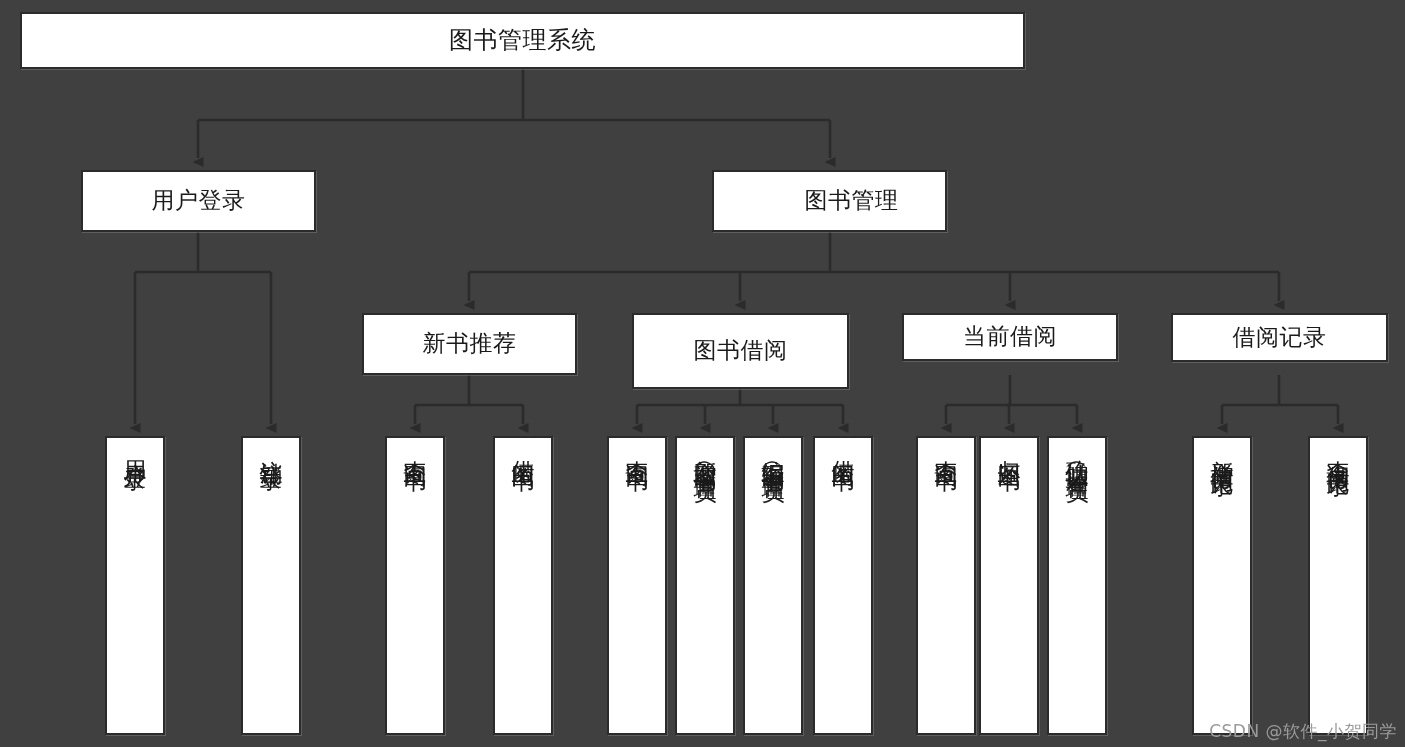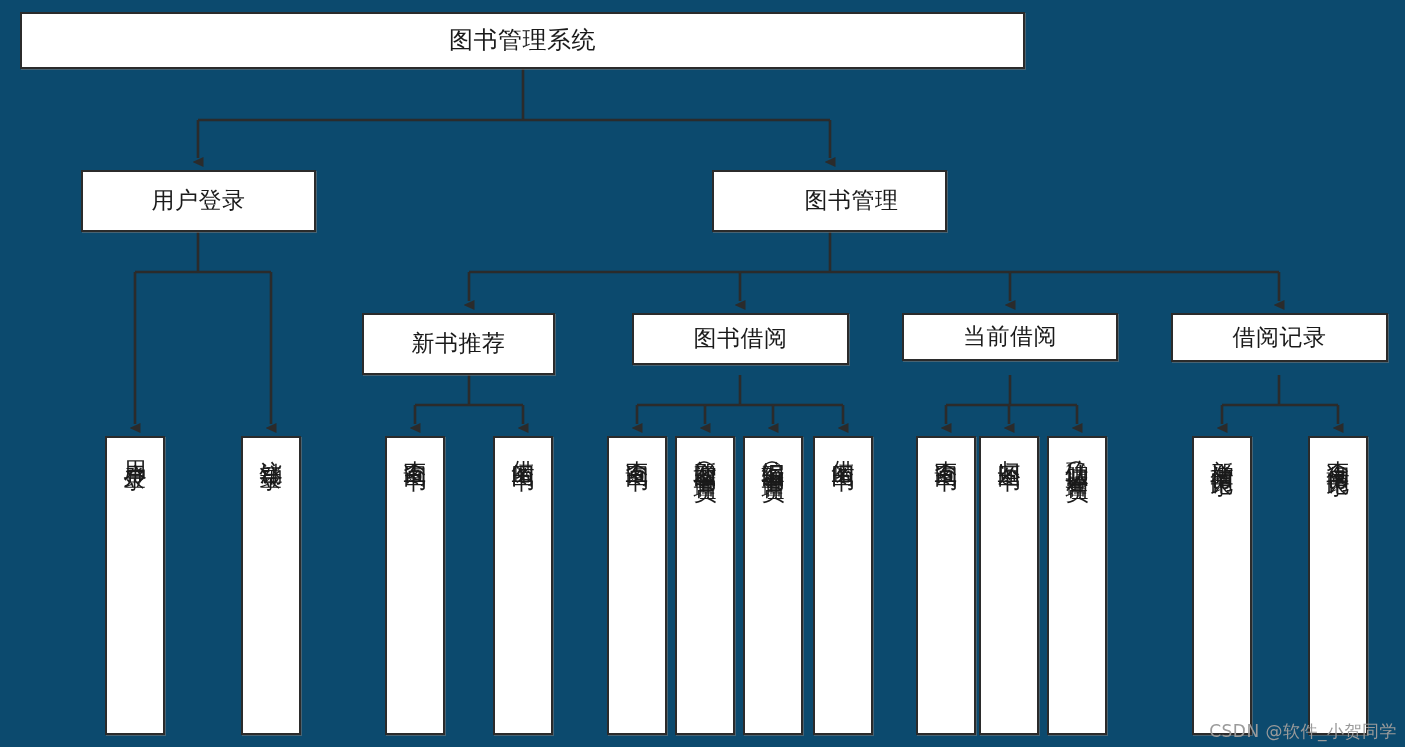--- a/index.html
+++ b/index.html
@@ -8,21 +8,21 @@
     padding: 0;
     background: #ffffff;
   }
   body {
     font-family: "DejaVu Sans", "Liberation Sans", sans-serif;
   }
   #canvas {
     position: relative;
     width: 1405px;
     height: 747px;
-    background: #0c4a6e;
+    background: #404040;
     overflow: hidden;
   }
   #wires {
     position: absolute;
     left: 0;
     top: 0;
     width: 1405px;
     height: 747px;
     pointer-events: none;
   }
@@ -140,24 +140,24 @@
     <span class="lbl">图书管理系统</span>
   </div>
 
   <div class="node h" style="left:81px; top:170px; width:235px; height:62px;">
     <span class="lbl">用户登录</span>
   </div>
   <div class="node h" style="left:712px; top:170px; width:235px; height:62px;padding-left:44px;">
     <span class="lbl">图书管理</span>
   </div>
 
-  <div class="node h" style="left:362px; top:313px; width:193px; height:62px;">
+  <div class="node h" style="left:362px; top:313px; width:215px; height:62px;">
     <span class="lbl">新书推荐</span>
   </div>
-  <div class="node h" style="left:632px; top:313px; width:217px; height:52px;">
+  <div class="node h" style="left:632px; top:313px; width:217px; height:76px;">
     <span class="lbl">图书借阅</span>
   </div>
   <div class="node h" style="left:902px; top:313px; width:216px; height:48px;">
     <span class="lbl">当前借阅</span>
   </div>
   <div class="node h" style="left:1171px; top:313px; width:217px; height:49px;">
     <span class="lbl">借阅记录</span>
   </div>
 
   <div class="node v" style="left:105px; top:436px; width:60px; height:299px;">

